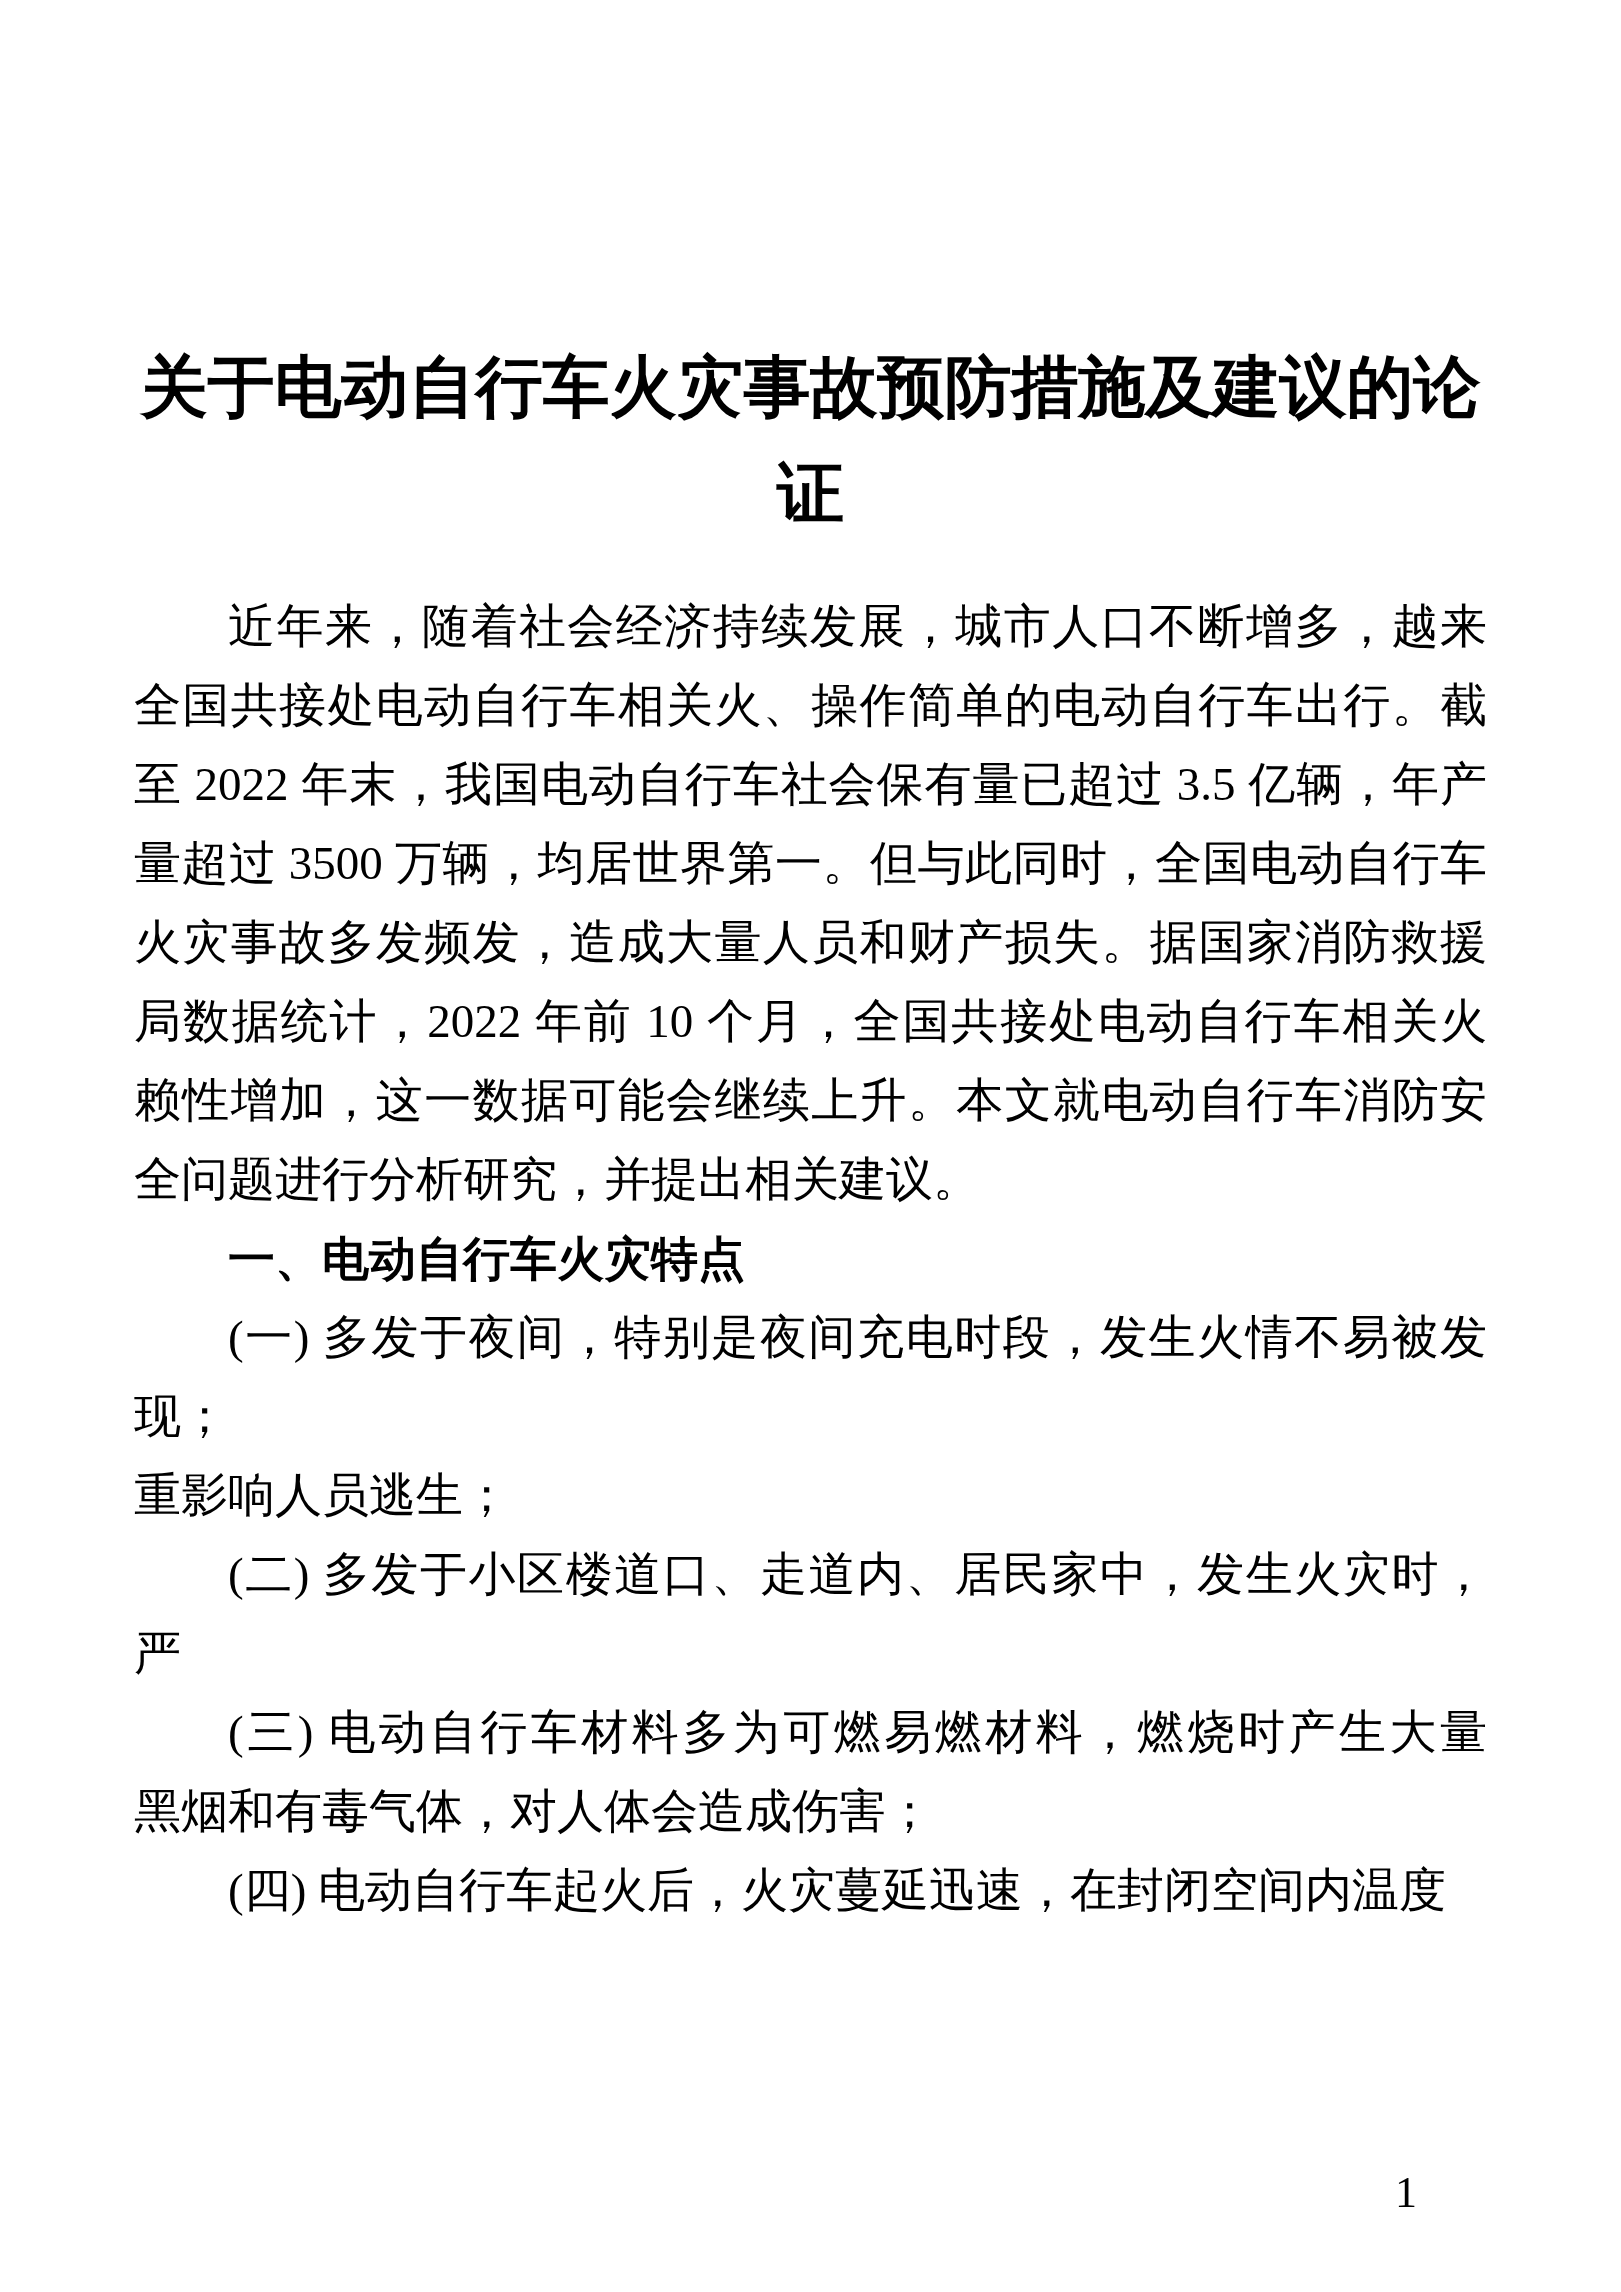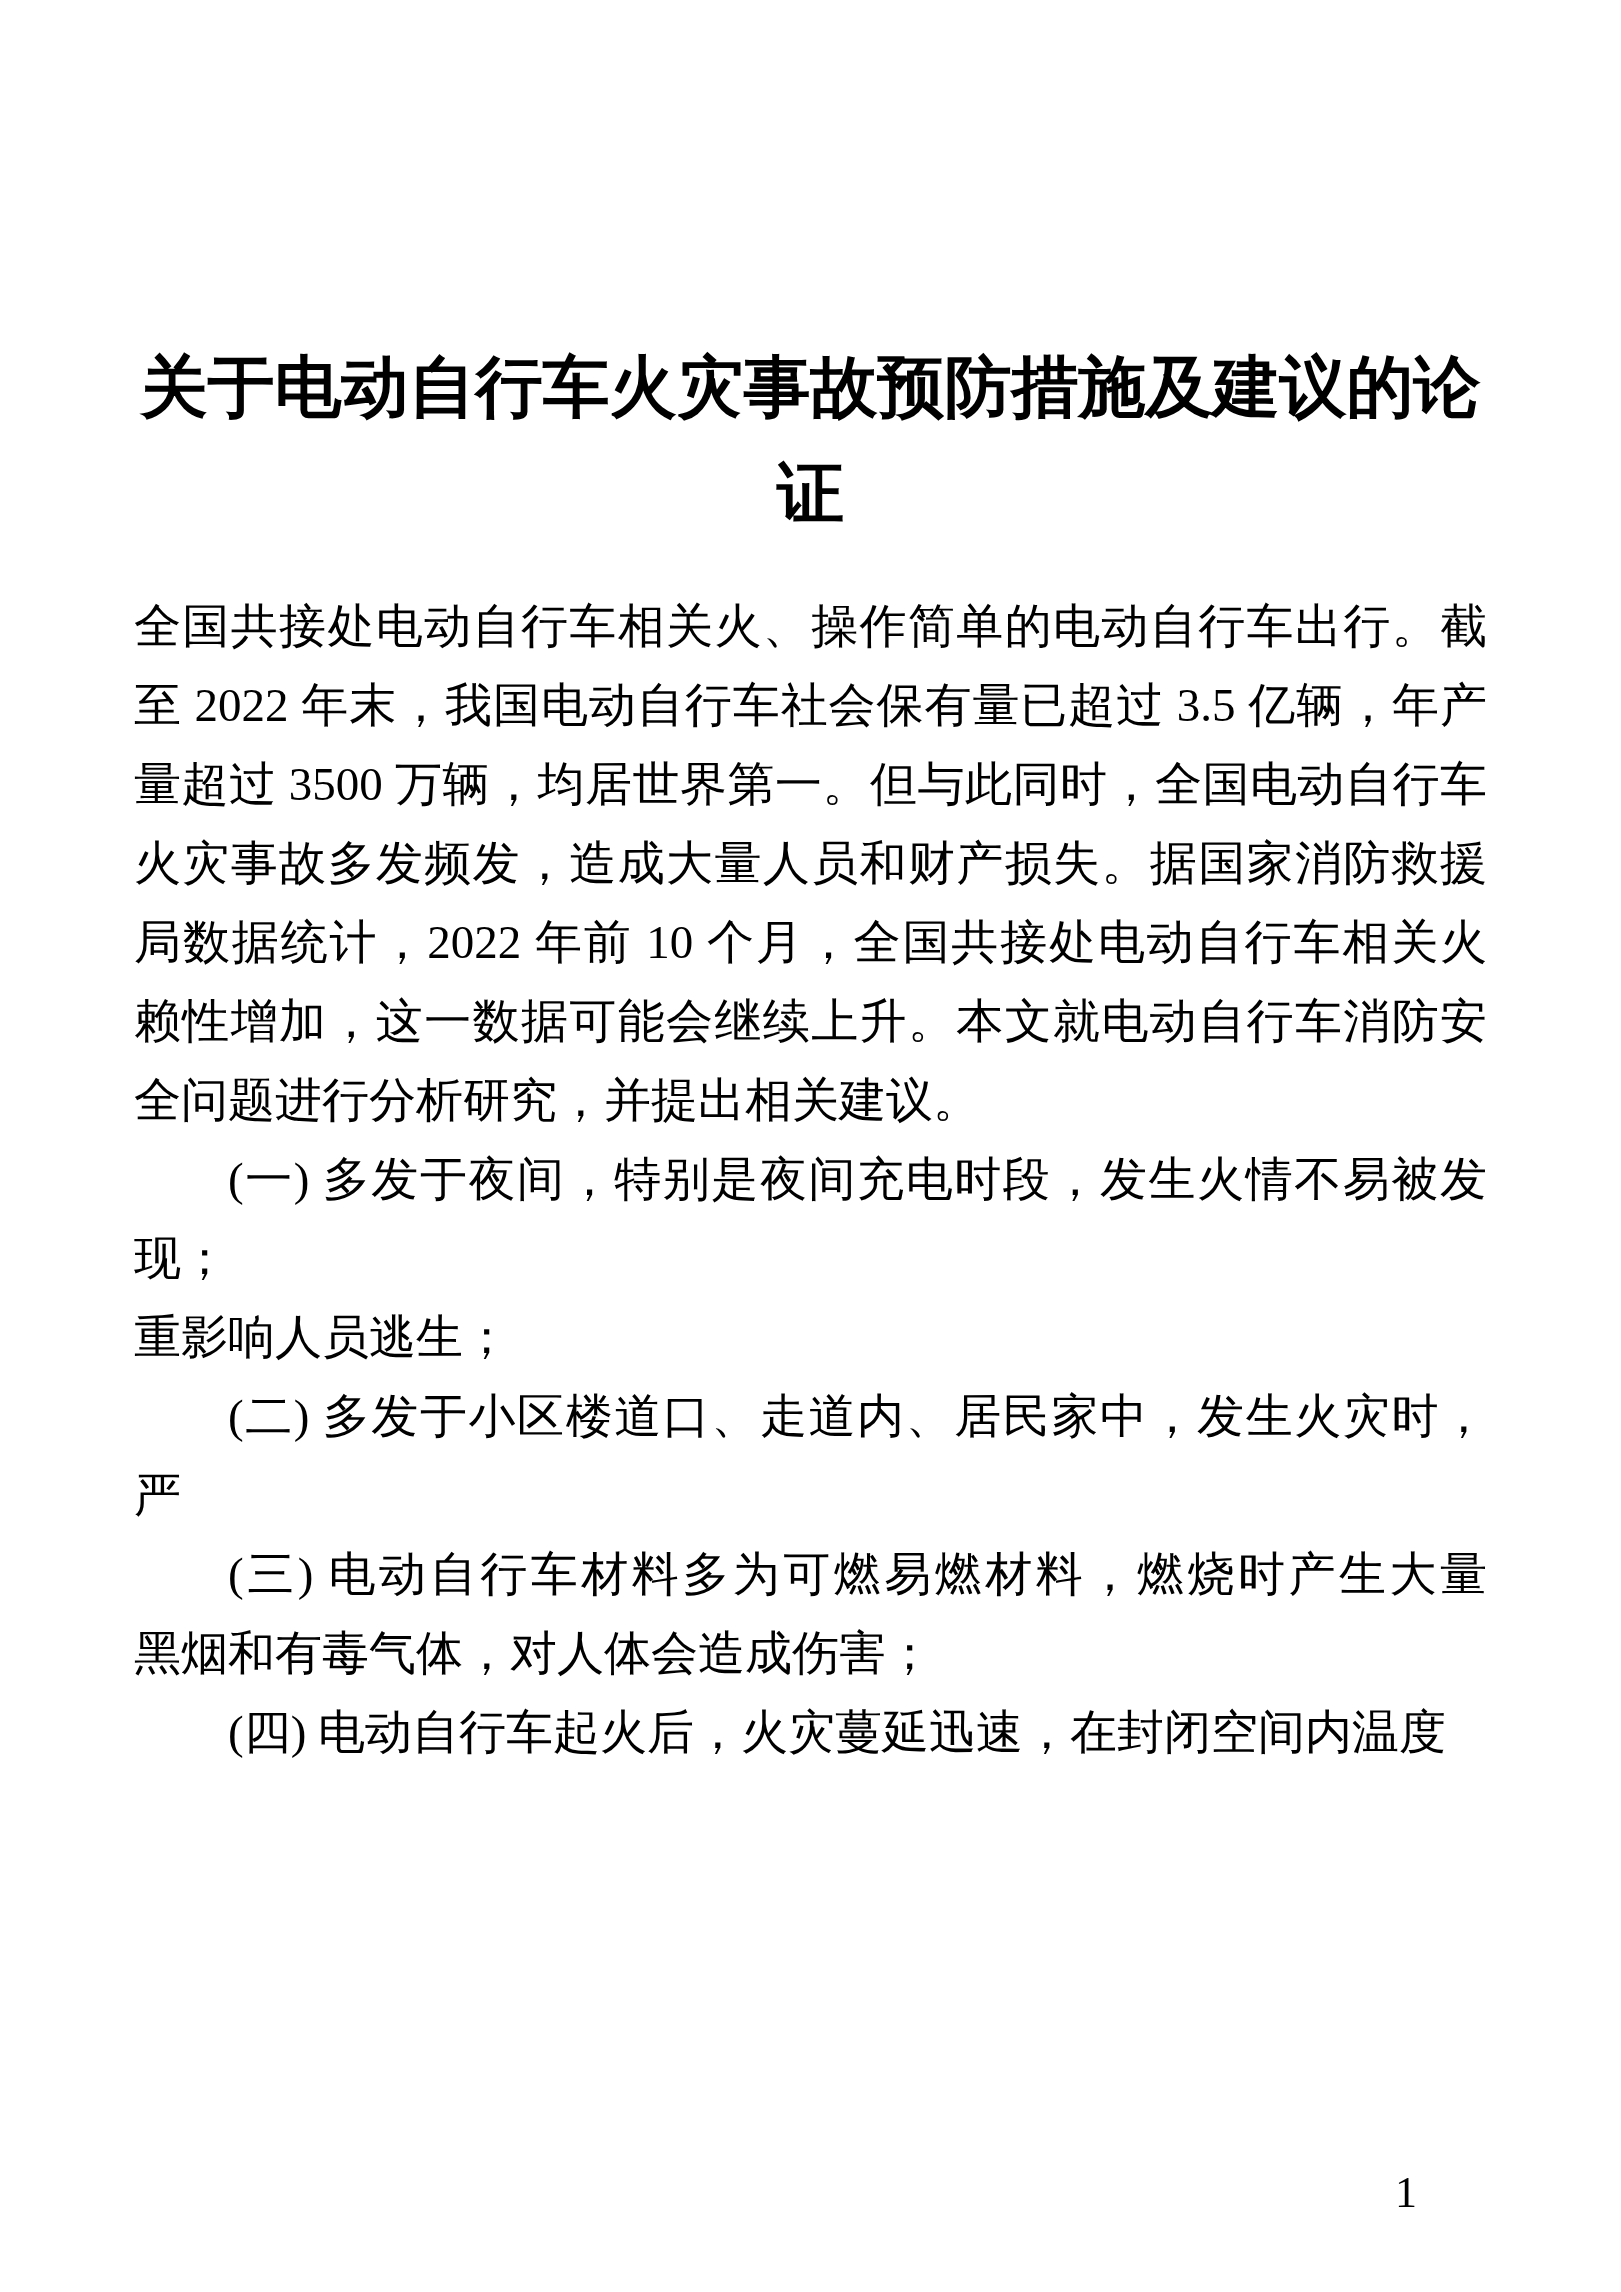--- a/index.html
+++ b/index.html
@@ -63,29 +63,31 @@
 <div class="page">
 
   <div class="title-block">
     <div class="title-line">关于电动自行车火灾事故预防措施及建议的论</div>
     <div class="title-line">证</div>
   </div>
 
   <div class="body-block">
 
     <div class="paragraph">
+      <div class="line indent">近年来，随着社会经济持续发展，城市人口不断增多，越来</div>
       <div class="line">全国共接处电动自行车相关火、操作简单的电动自行车出行。截</div>
       <div class="line">至 2022 年末，我国电动自行车社会保有量已超过 3.5 亿辆，年产</div>
       <div class="line">量超过 3500 万辆，均居世界第一。但与此同时，全国电动自行车</div>
       <div class="line">火灾事故多发频发，造成大量人员和财产损失。据国家消防救援</div>
       <div class="line">局数据统计，2022 年前 10 个月，全国共接处电动自行车相关火</div>
       <div class="line">赖性增加，这一数据可能会继续上升。本文就电动自行车消防安</div>
       <div class="line final">全问题进行分析研究，并提出相关建议。</div>
     </div>
 
+    <div class="line heading indent">一、电动自行车火灾特点</div>
 
     <div class="paragraph">
       <div class="line indent">(一) 多发于夜间，特别是夜间充电时段，发生火情不易被发</div>
       <div class="line final">现；</div>
     </div>
 
     <div class="paragraph">
       <div class="line final">重影响人员逃生；</div>
       <div class="line indent">(二) 多发于小区楼道口、走道内、居民家中，发生火灾时，严</div>
     </div>

